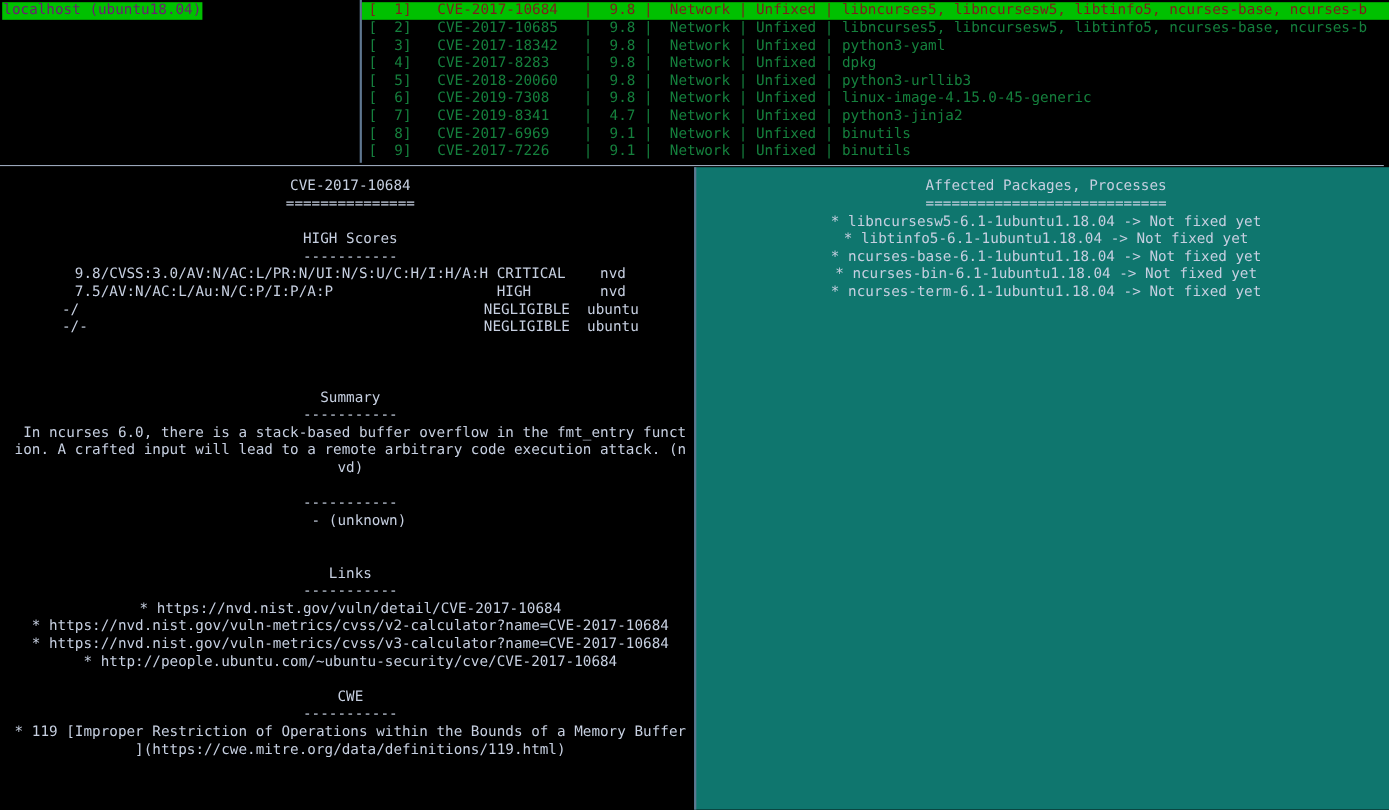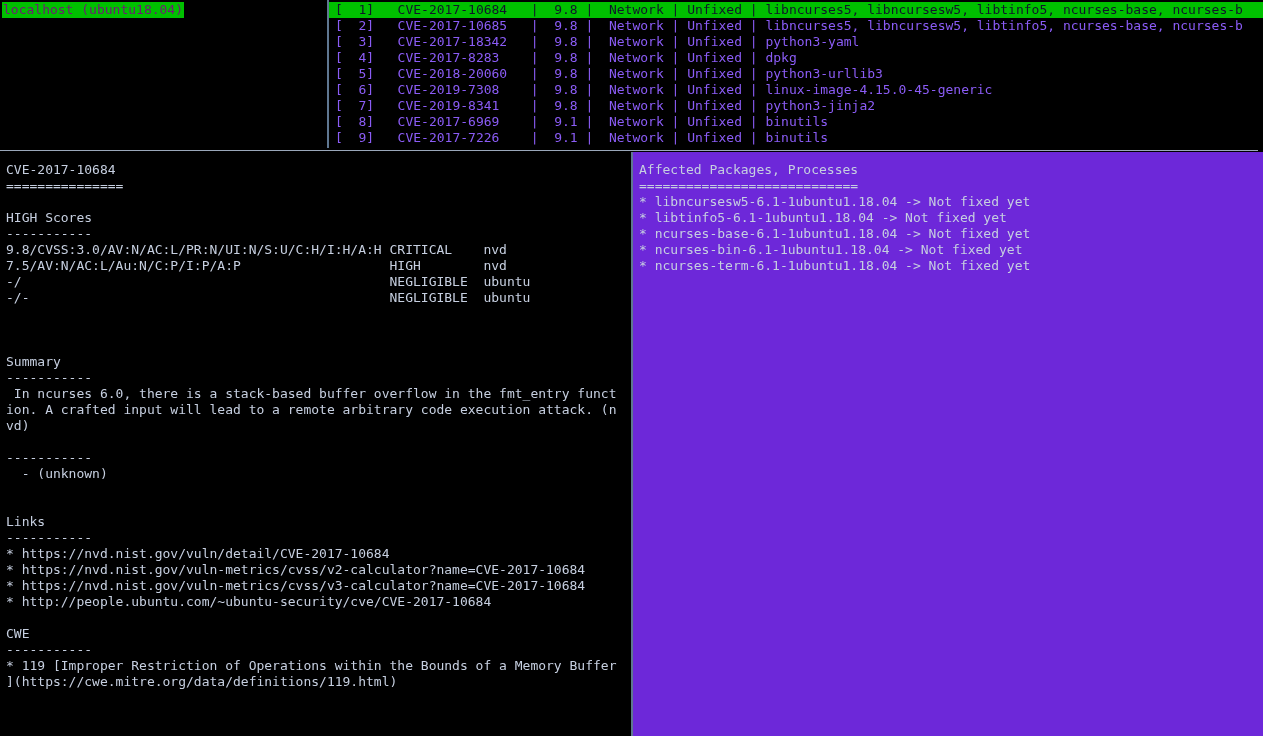--- a/index.html
+++ b/index.html
@@ -56,26 +56,26 @@
     background: #000000;
   }
   .cve-rows {
     padding-top: 2px;
   }
   .cve-row {
     white-space: pre;
     line-height: 16px;
     height: 16px;
     padding-left: 6px;
-    color: #8b5cf6;
+    color: #15803d;
     overflow: hidden;
   }
   .cve-row.selected {
     background: #00c000;
-    color: #0f172a;
+    color: #7f1d1d;
   }
 
   
   .hdivider {
     position: absolute;
     left: 0; top: 150px;
     width: 1258px;
     height: 1px;
     background: #9aa7ba;
   }
@@ -91,52 +91,53 @@
   }
   
   .pkg-pane {
     position: absolute;
     left: 631px; top: 152px;
     width: 632px;
     height: 584px;
     border-left: 2px solid #5f7791;
     box-sizing: border-box;
     overflow: hidden;
-    background: #6d28d9;
+    background: #0f766e;
   }
 
   .lines {
     padding: 10px 0 0 6px;
   }
   .line {
     white-space: pre;
     line-height: 16px;
     height: 16px;
     color: #c6cfe0;
+    text-align: center;
   }
   .line.blank { color: transparent; }
 </style>
 </head>
 <body>
 
 <div class="screen">
 
   <div class="host-pane">
     <div class="host-label">localhost (ubuntu18.04)</div>
   </div>
 
   <div class="cve-pane">
     <div class="cve-rows">
         <div class="cve-row selected">[  1]   CVE-2017-10684   |  9.8 |  Network | Unfixed | libncurses5, libncursesw5, libtinfo5, ncurses-base, ncurses-b</div>
         <div class="cve-row">[  2]   CVE-2017-10685   |  9.8 |  Network | Unfixed | libncurses5, libncursesw5, libtinfo5, ncurses-base, ncurses-b</div>
         <div class="cve-row">[  3]   CVE-2017-18342   |  9.8 |  Network | Unfixed | python3-yaml</div>
         <div class="cve-row">[  4]   CVE-2017-8283    |  9.8 |  Network | Unfixed | dpkg</div>
         <div class="cve-row">[  5]   CVE-2018-20060   |  9.8 |  Network | Unfixed | python3-urllib3</div>
         <div class="cve-row">[  6]   CVE-2019-7308    |  9.8 |  Network | Unfixed | linux-image-4.15.0-45-generic</div>
-        <div class="cve-row">[  7]   CVE-2019-8341    |  9.8 |  Network | Unfixed | python3-jinja2</div>
+        <div class="cve-row">[  7]   CVE-2019-8341    |  4.7 |  Network | Unfixed | python3-jinja2</div>
         <div class="cve-row">[  8]   CVE-2017-6969    |  9.1 |  Network | Unfixed | binutils</div>
         <div class="cve-row">[  9]   CVE-2017-7226    |  9.1 |  Network | Unfixed | binutils</div>
       </div>
   </div>
 
   <div class="hdivider"></div>
 
   <div class="detail-pane">
     <div class="lines">
         <div class="line">CVE-2017-10684</div>

